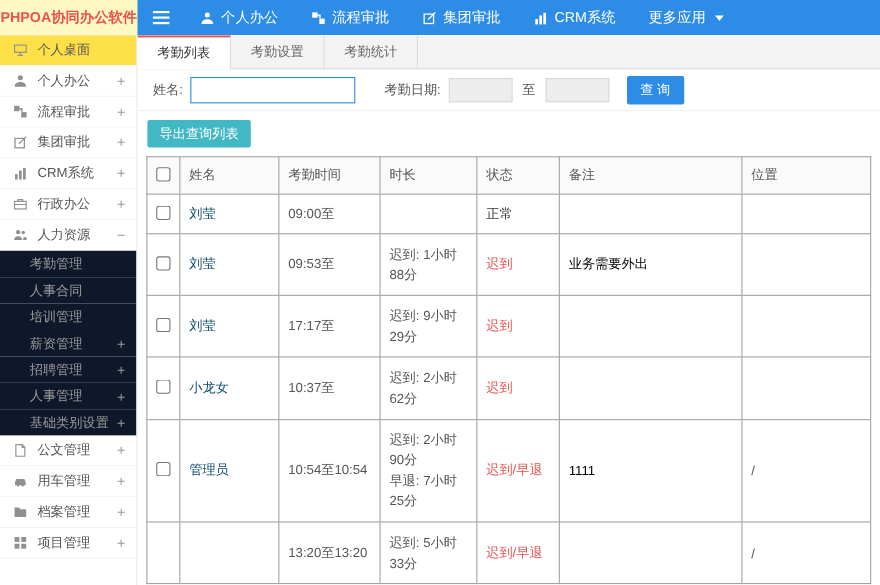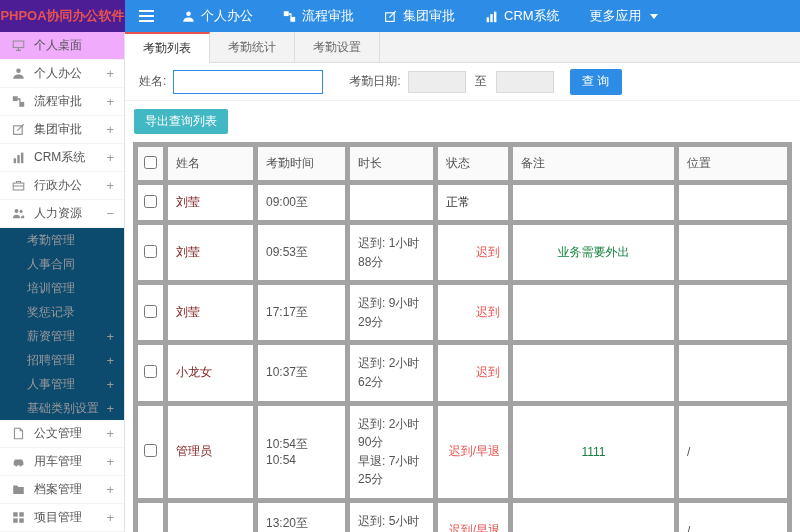--- a/index.html
+++ b/index.html
@@ -4,38 +4,38 @@
 <style>
   * { box-sizing: border-box; margin: 0; padding: 0; }
   html, body { width: 800px; height: 532px; overflow: hidden; }
   body {
     font-family: "Liberation Sans", "DejaVu Sans", sans-serif;
     font-size: 12px; color: #555; background: #fff; position: relative;
   }
 
   
   .header { display: flex; height: 32px; background: #2d8ce6; color: #fff; align-items: stretch; }
-  .logo { width: 125px; background: #4c1d95; color: #e9534f; font-weight: bold; font-size: 13px;
+  .logo { width: 125px; background: #fef9c3; color: #e9534f; font-weight: bold; font-size: 13px;
           display: flex; align-items: center; justify-content: center; white-space: nowrap; overflow: hidden; }
   .hamburger { width: 42px; display: flex; flex-direction: column; justify-content: center; align-items: center; gap: 3px; cursor: pointer; }
   .hamburger span { display: block; width: 15px; height: 2px; background: #fff; }
   .nav { display: flex; }
   .nav-item { display: flex; align-items: center; gap: 6px; padding: 0 15px; font-size: 13px; cursor: pointer; }
   .nav-icon { display: flex; align-items: center; }
   .caret { width: 0; height: 0; border-left: 4px solid transparent; border-right: 4px solid transparent; border-top: 5px solid #fff; margin-left: 2px; }
 
   
   .sidebar { position: absolute; top: 32px; left: 0; bottom: 0; width: 125px; background: #fff; border-right: 1px solid #e2e2e2; overflow: hidden; }
   .sb-item { display: flex; align-items: center; height: 28px; padding: 0 10px 0 12px; color: #555;
              border-bottom: 1px solid #f3f3f3; cursor: pointer; background: #fff; }
-  .sb-item.sb-desktop { background: #f0abfc; }
+  .sb-item.sb-desktop { background: #fde047; }
   .sb-icon { width: 15px; margin-right: 7px; color: #909090; display: flex; align-items: center; }
   .sb-label { flex: 1; white-space: nowrap; overflow: hidden; }
   .sb-expand { color: #999; font-size: 13px; line-height: 1; }
-  .sb-sub { display: flex; align-items: center; height: 24px; padding: 0 10px 0 27px; color: #9a9a9a; cursor: pointer; background: #0c4a6e; }
+  .sb-sub { display: flex; align-items: center; height: 24px; padding: 0 10px 0 27px; color: #9a9a9a; cursor: pointer; background: #0f172a; }
 
   
   .main { position: absolute; top: 32px; left: 125px; right: 0; bottom: 0; background: #fff; display: flex; flex-direction: column; overflow: hidden; }
 
   .tabbar { height: 31px; background: #f3f3f3; border-bottom: 1px solid #ddd; display: flex; align-items: stretch; flex: none; text-align: right; }
   .tab { padding: 0 18px; display: flex; align-items: center; border-right: 1px solid #ddd; color: #666; cursor: pointer; }
   .tab.active { background: #fff; color: #333; border-top: 2px solid #e9534f; margin-bottom: -1px; }
 
   .filterbar { display: flex; align-items: center; padding: 0 14px; height: 38px; border-bottom: 1px solid #f0f0f0; flex: none; }
   .filter-label { color: #555; margin-right: 7px; white-space: nowrap; }
@@ -46,30 +46,30 @@
   .btn { color: #fff; border: none; border-radius: 2px; font-size: 12px; cursor: pointer; font-family: inherit; }
   .btn-search { margin-left: 16px; width: 52px; height: 26px; background: #2d8ce6; }
 
   .actionbar { display: flex; gap: 10px; padding: 8px 9px 6px; flex: none; }
   .actionbar .btn { height: 25px; padding: 0 11px; }
   .btn-clear { background: #e9534f; }
   .btn-export { background: #41b8c4; }
 
   .table-wrap { padding: 2px 8px 0; flex: 1; overflow: hidden; }
   table { width: 100%; border-collapse: collapse; table-layout: fixed; }
-  th, td { border: 5px solid #a3a3a3; padding: 9px 8px; text-align: left; font-weight: normal;
+  th, td { border: 1px solid #a3a3a3; padding: 9px 8px; text-align: left; font-weight: normal;
            color: #555; vertical-align: middle; font-size: 12px; overflow: hidden; }
   thead th { background: #fafafa; padding: 8px; }
   .col-check { text-align: center; padding: 6px 4px; }
   .col-check input { width: 13px; height: 13px; cursor: pointer; }
-  .name-link { color: #7f1d1d; cursor: pointer; text-decoration: none; font-family: Liberation Mono, monospace; }
-  .status-late { color: #e9534f; text-align: right; }
+  .name-link { color: #0c4a6e; cursor: pointer; text-decoration: none; font-family: Liberation Mono, monospace; }
+  .status-late { color: #e9534f; }
   .status-normal { color: #333; }
   .dur div { line-height: 1.55; }
-  td.remark-cell { color: #15803d; text-align: center; }
+  td.remark-cell { color: #000000; }
 </style>
 </head>
 <body>
 
 <div class="header">
   <div class="logo">PHPOA协同办公软件</div>
   <div class="hamburger">
     <span></span>
       <span></span>
       <span></span>
@@ -198,23 +198,20 @@
       <div class="sb-sub">
         <span class="sb-label">考勤管理</span>
       </div>
       <div class="sb-sub">
         <span class="sb-label">人事合同</span>
       </div>
       <div class="sb-sub">
         <span class="sb-label">培训管理</span>
       </div>
       <div class="sb-sub">
-        <span class="sb-label">奖惩记录</span>
-      </div>
-      <div class="sb-sub">
         <span class="sb-label">薪资管理</span>
         <span class="sb-expand">+</span>
       </div>
       <div class="sb-sub">
         <span class="sb-label">招聘管理</span>
         <span class="sb-expand">+</span>
       </div>
       <div class="sb-sub">
         <span class="sb-label">人事管理</span>
         <span class="sb-expand">+</span>
@@ -266,24 +263,24 @@
     </div>
 </div>
 
 <div class="main">
 
   <div class="tabbar">
       <div class="tab active">
         <span>考勤列表</span>
       </div>
       <div class="tab">
+        <span>考勤设置</span>
+      </div>
+      <div class="tab">
         <span>考勤统计</span>
-      </div>
-      <div class="tab">
-        <span>考勤设置</span>
       </div>
     </div>
 
   <div class="filterbar">
     <span class="filter-label">姓名:</span>
     <input class="input-name" type="text" value="" style="">
     <span class="filter-label">考勤日期:</span>
     <input class="input-date" type="text" value="" style="">
     <span class="to-label">至</span>
     <input class="input-date" type="text" value="" style="">

